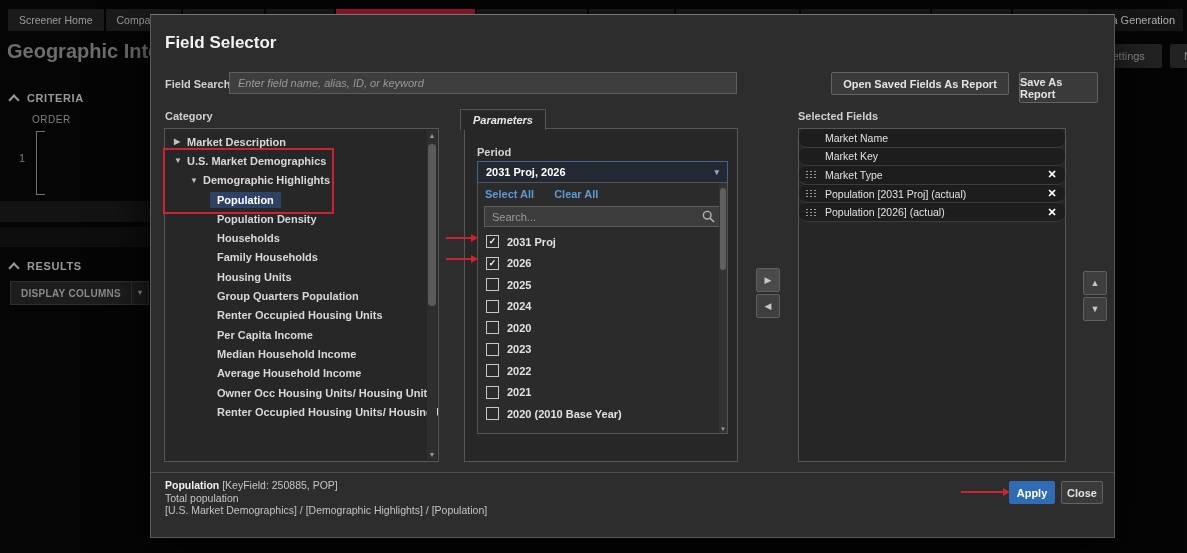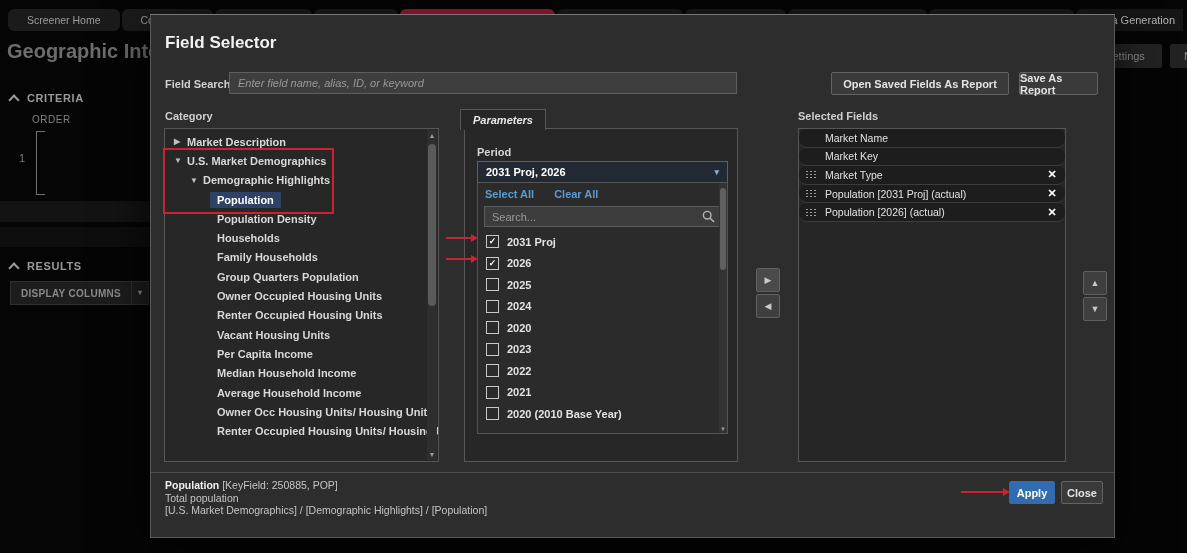--- a/index.html
+++ b/index.html
@@ -1,20 +1,20 @@
 <!DOCTYPE html>
 <html><head>
 <meta charset="utf-8">
 <style>
   html,body{margin:0;padding:0;background:#000;}
   body{font-family:"Liberation Sans",sans-serif;}
   #app{position:relative;width:1187px;height:553px;background:#050505;overflow:hidden;}
   
   .nav{position:absolute;left:8px;top:9px;height:22px;display:flex;gap:2px;z-index:1;max-width:1100px;overflow:hidden;}
-  .nav-item{background:#1b1b1b;color:#9c9c9c;font-size:10.5px;line-height:22px;padding:0 19px;white-space:nowrap;border-radius:6px;}
+  .nav-item{background:#1b1b1b;color:#9c9c9c;font-size:10.5px;line-height:22px;padding:0 11px;white-space:nowrap;}
   .nav-item.active{background:#9e1b31;color:#d9d9d9;}
   .idea-gen{position:absolute;right:4px;top:9px;height:22px;background:#161616;color:#b5b5b5;font-size:11px;line-height:22px;padding:0 8px;z-index:1;}
   .page-title{position:absolute;left:7px;top:40px;font-size:20px;font-weight:bold;color:#6d6d6d;z-index:1;}
   .hdr-btn{position:absolute;top:44px;height:24px;background:#232323;color:#8d8d8d;font-size:11px;line-height:24px;text-align:center;border-radius:2px;z-index:1;}
   .hdr-btn.settings{left:1088px;width:74px;}
   .hdr-btn.newbtn{left:1170px;width:50px;}
   .sect-hdr{position:absolute;display:flex;align-items:center;font-size:11px;font-weight:bold;color:#9a9a9a;letter-spacing:.6px;z-index:1;}
   .chev{width:6px;height:6px;border-left:2px solid #9a9a9a;border-top:2px solid #9a9a9a;transform:rotate(45deg);display:inline-block;margin-right:9px;position:relative;top:2px;}
   .order-label{position:absolute;left:32px;top:114px;font-size:10px;color:#828282;letter-spacing:.5px;z-index:1;}
   .order-bracket{position:absolute;left:36px;top:131px;width:8px;height:62px;border-left:1px solid #707070;border-top:1px solid #707070;border-bottom:1px solid #707070;z-index:1;}
@@ -25,21 +25,21 @@
   .dc-label{padding:0 10px;}
   .dc-caret{border-left:1px solid #303030;width:16px;text-align:center;font-size:8px;color:#8a8a8a;align-self:stretch;line-height:22px;}
   
   .modal{position:absolute;left:150px;top:14px;width:965px;height:524px;background:#2d2d2d;border:1px solid #5a5a5a;border-top-color:#787878;box-shadow:0 14px 45px rgba(0,0,0,.78);z-index:10;box-sizing:border-box;}
   .m-title{position:absolute;left:14px;top:18px;font-size:17px;font-weight:bold;color:#f2f2f2;}
   .fs-label{position:absolute;left:14px;top:63px;font-size:11px;font-weight:bold;color:#d0d0d0;}
   .fs-input{position:absolute;left:78px;top:57px;width:508px;height:22px;background:#3e3e3e;border:1px solid #5e5e5e;color:#ddd;padding:0 8px;font-size:11px;box-sizing:border-box;font-family:"Liberation Sans",sans-serif;}
   .fs-input::placeholder{color:#999;font-style:italic;}
   .btn{position:absolute;background:#3a3a3a;border:1px solid #636363;color:#e3e3e3;font-size:11px;font-weight:bold;border-radius:2px;display:flex;align-items:center;justify-content:center;box-sizing:border-box;cursor:default;}
   .open-saved{left:680px;top:57px;width:178px;height:23px;}
-  .save-as{left:868px;top:57px;width:79px;height:23px;}
+  .save-as{left:868px;top:57px;width:79px;height:31px;}
   .box-label{position:absolute;font-size:11px;font-weight:bold;color:#cfcfcf;}
   .cat-label{left:14px;top:95px;}
   .sel-label{left:647px;top:95px;}
   .panel{position:absolute;background:#272727;border:1px solid #575757;box-sizing:border-box;overflow:hidden;}
   .tree-box{left:13px;top:113px;width:275px;height:334px;}
   .params-panel{left:313px;top:113px;width:274px;height:334px;overflow:visible;}
   .sel-box{left:647px;top:113px;width:268px;height:334px;background:#262626;}
   .params-tab{position:absolute;left:309px;top:94px;height:20px;line-height:20px;padding:0 12px;background:#272727;border:1px solid #575757;border-bottom:none;font-size:11px;font-weight:bold;color:#e8e8e8;z-index:11;font-style:italic;}
   
   .tree{position:absolute;left:0;top:3px;right:13px;}
@@ -193,40 +193,36 @@
           <div class="trow lvl-2">
             <span class="caret"></span>
             <span class="tlabel">Households</span>
           </div>
 
           <div class="trow lvl-2">
             <span class="caret"></span>
             <span class="tlabel">Family Households</span>
           </div>
 
+          <div class="trow lvl-2">
+            <span class="caret"></span>
+            <span class="tlabel">Housing Units</span>
+          </div>
 
           <div class="trow lvl-2">
             <span class="caret"></span>
             <span class="tlabel">Group Quarters Population</span>
           </div>
 
-          <div class="trow lvl-2">
-            <span class="caret"></span>
-            <span class="tlabel">Owner Occupied Housing Units</span>
-          </div>
 
           <div class="trow lvl-2">
             <span class="caret"></span>
             <span class="tlabel">Renter Occupied Housing Units</span>
           </div>
 
-          <div class="trow lvl-2">
-            <span class="caret"></span>
-            <span class="tlabel">Vacant Housing Units</span>
-          </div>
 
           <div class="trow lvl-2">
             <span class="caret"></span>
             <span class="tlabel">Per Capita Income</span>
           </div>
 
           <div class="trow lvl-2">
             <span class="caret"></span>
             <span class="tlabel">Median Household Income</span>
           </div>

